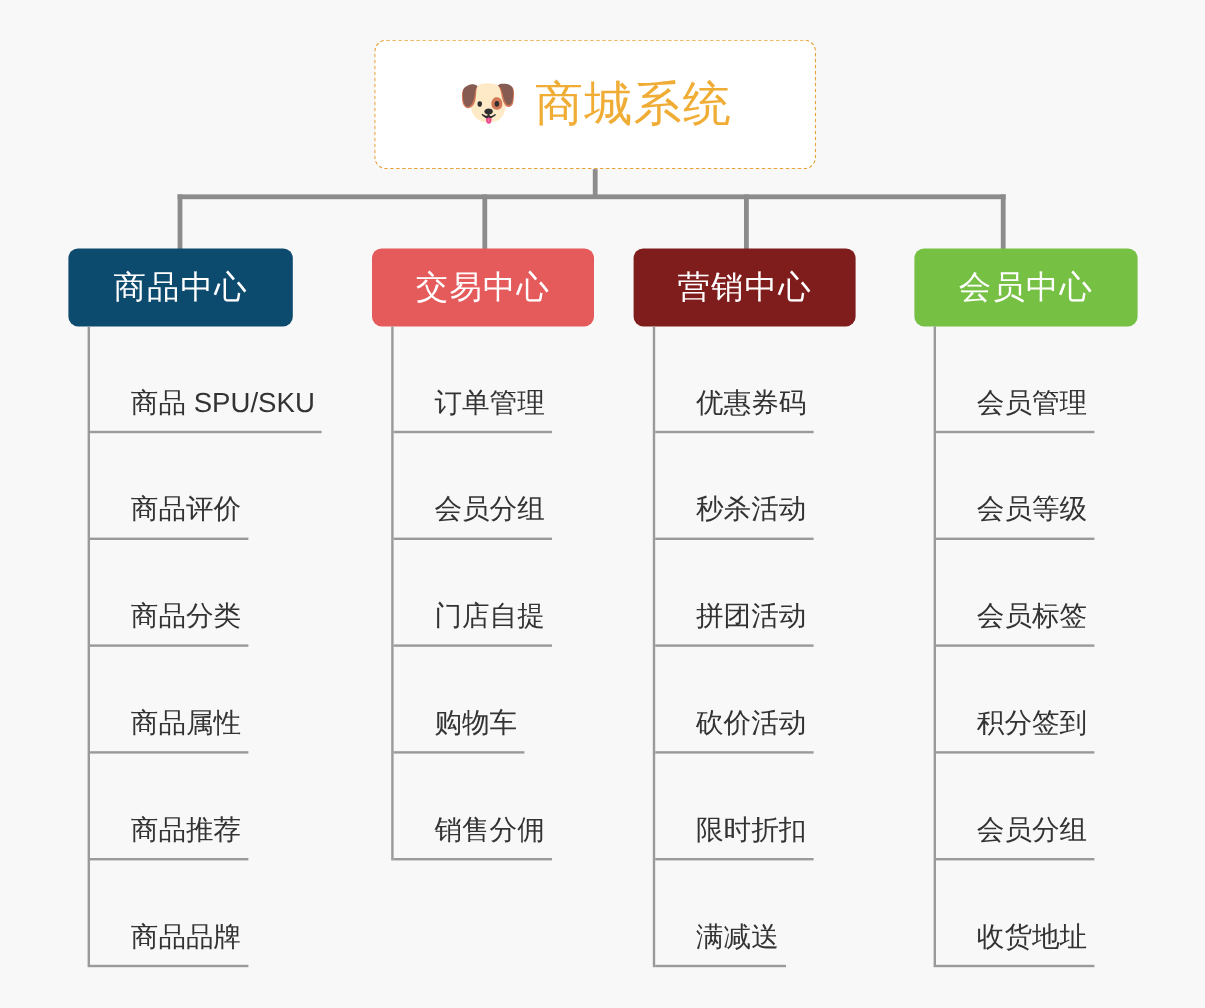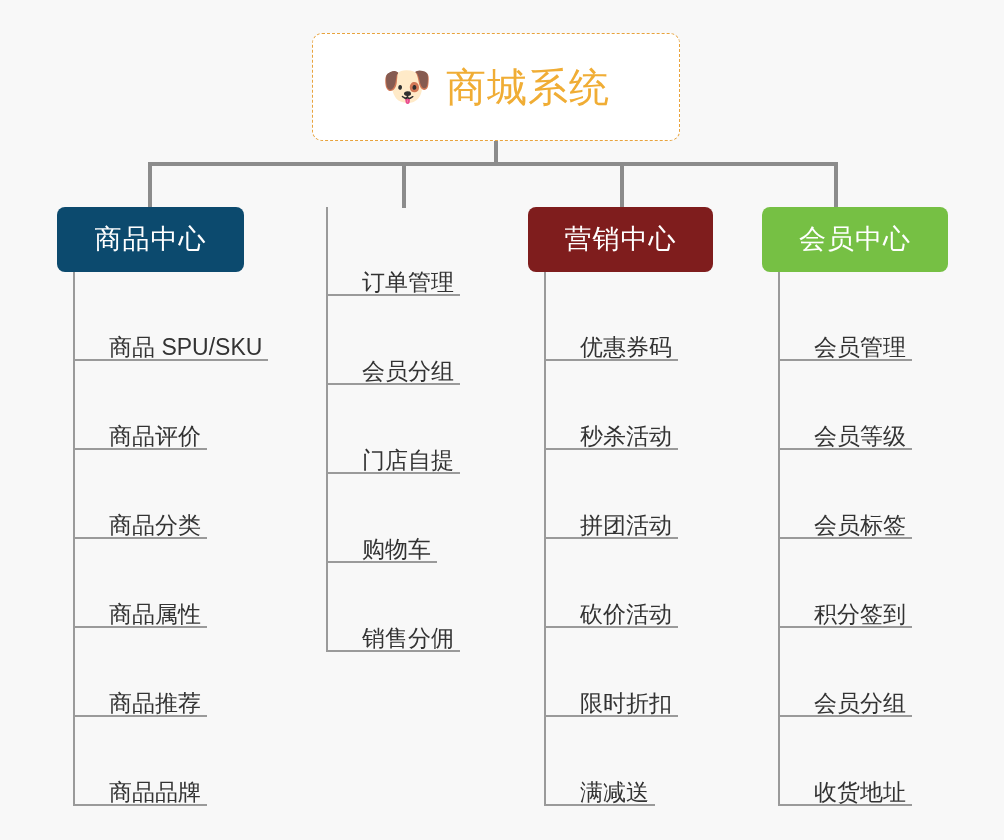--- a/index.html
+++ b/index.html
@@ -121,20 +121,21 @@
     height: 89px;
     box-sizing: border-box;
     display: flex;
     align-items: flex-end;
     padding-left: 34px;
   }
   .leaf-label {
     font-size: 23px;
     color: #333333;
     line-height: 1;
+    padding-bottom: 12px;
     white-space: nowrap;
     position: relative;
     border-bottom: 2px solid #9a9a9a;
     padding-right: 6px;
     margin-left: -34px;
     padding-left: 34px;
     box-sizing: border-box;
   }
 </style>
 </head>
@@ -174,20 +175,23 @@
       <div class="leaf-item">
         <span class="leaf-label">商品推荐</span>
       </div>
       <div class="leaf-item">
         <span class="leaf-label">商品品牌</span>
       </div>
     </div>
   </div>
 
   <div class="column col-2">
+    <div class="cat-box" style="background: rgb(229, 90, 90);">
+      <span>交易中心</span>
+    </div>
     <div class="leaf-list">
       <div class="leaf-item">
         <span class="leaf-label">订单管理</span>
       </div>
       <div class="leaf-item">
         <span class="leaf-label">会员分组</span>
       </div>
       <div class="leaf-item">
         <span class="leaf-label">门店自提</span>
       </div>

